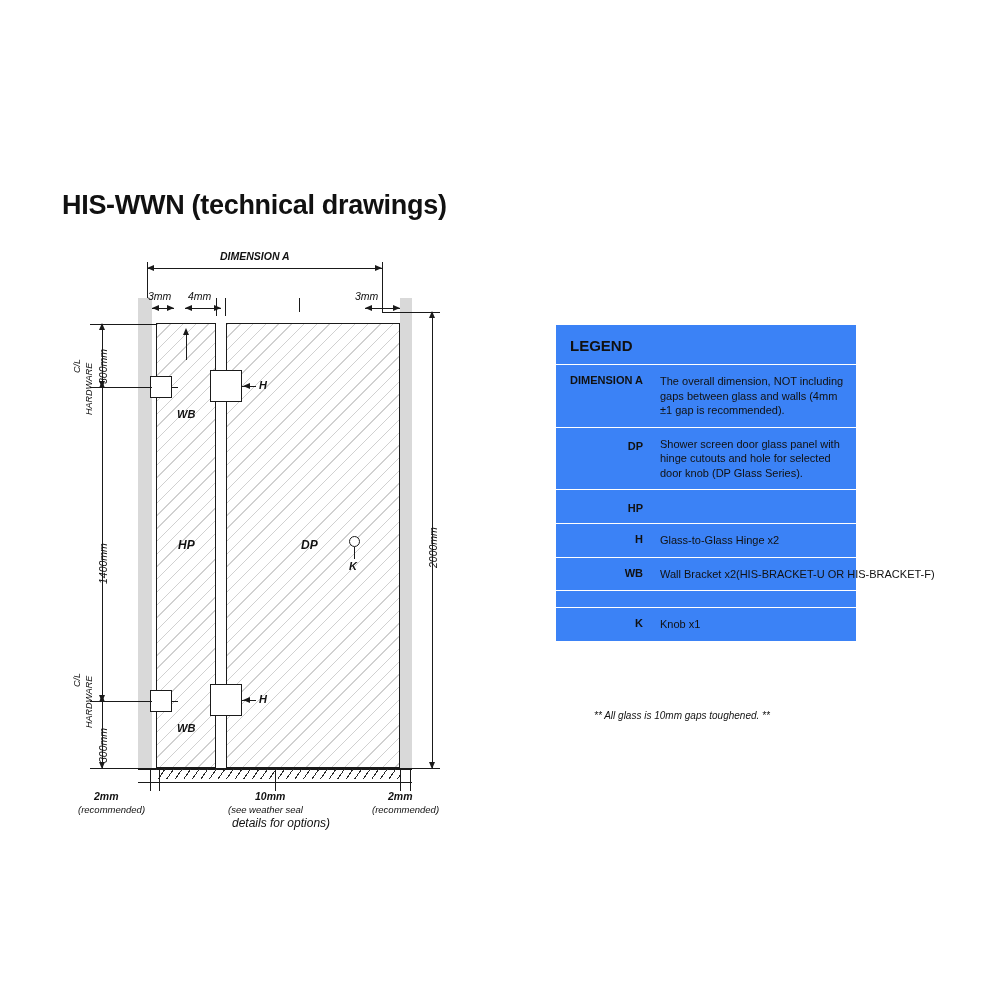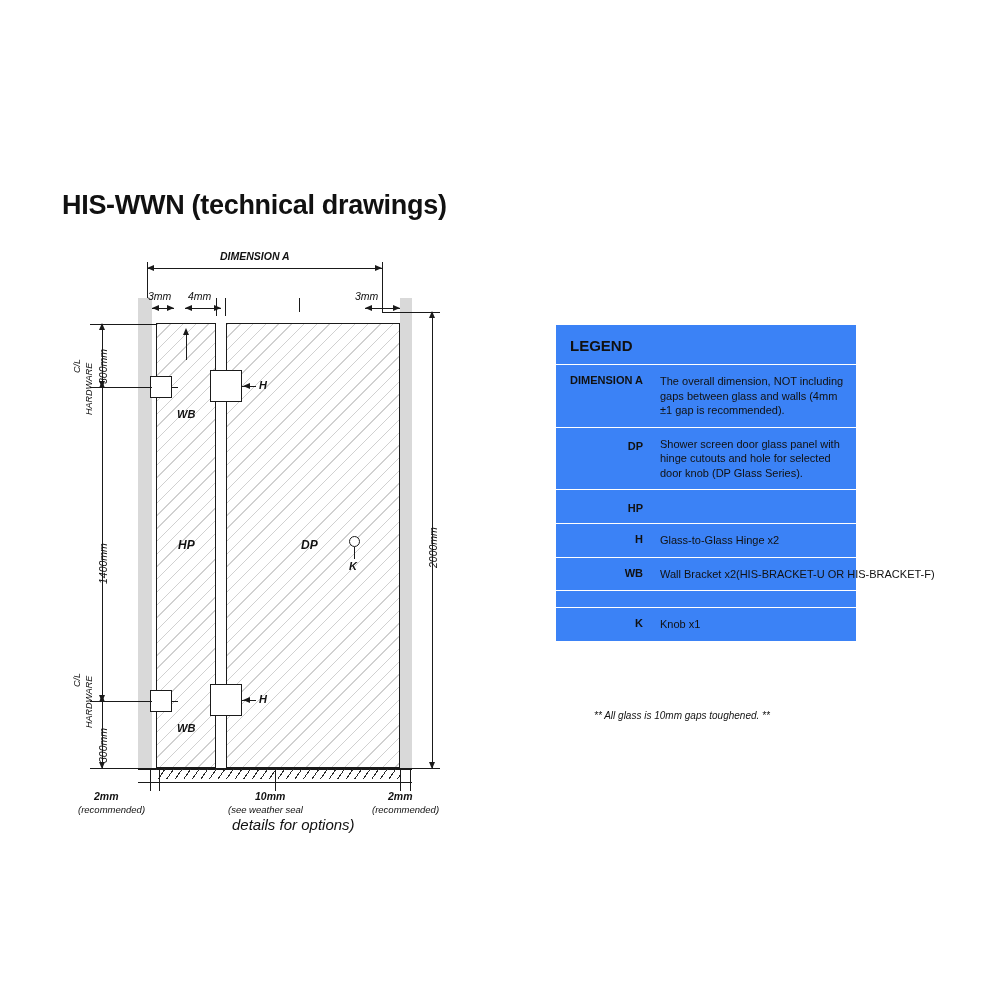--- a/index.html
+++ b/index.html
@@ -284,21 +284,21 @@
   <div class="line hline" style="left:78px; top:532px; width:274px;"></div>
 
   <div class="line vline" style="left:90px; top:519px; height:22px;"></div>
   <div class="line vline" style="left:99px; top:519px; height:22px;"></div>
   <div class="dim-text bold" style="left:34px; top:540px;">2mm</div>
   <div class="dim-text" style="left:18px; top:554px; font-size:9.5px;">(recommended)</div>
 
   <div class="line vline" style="left:215px; top:519px; height:22px;"></div>
   <div class="dim-text bold" style="left:195px; top:540px;">10mm</div>
   <div class="dim-text" style="left:168px; top:554px; font-size:9.5px;">(see weather seal</div>
-  <div class="dim-text" style="left:172px; top:566px; font-size:15px;">details for options)</div>
+  <div class="dim-text" style="left:172px; top:566px; font-size:12px;">details for options)</div>
 
   <div class="line vline" style="left:340px; top:519px; height:22px;"></div>
   <div class="line vline" style="left:350px; top:519px; height:22px;"></div>
   <div class="dim-text bold" style="left:328px; top:540px;">2mm</div>
   <div class="dim-text" style="left:312px; top:554px; font-size:9.5px;">(recommended)</div>
 </div>
 
 <div id="legend">
   <div class="legend-title">LEGEND</div>
 

